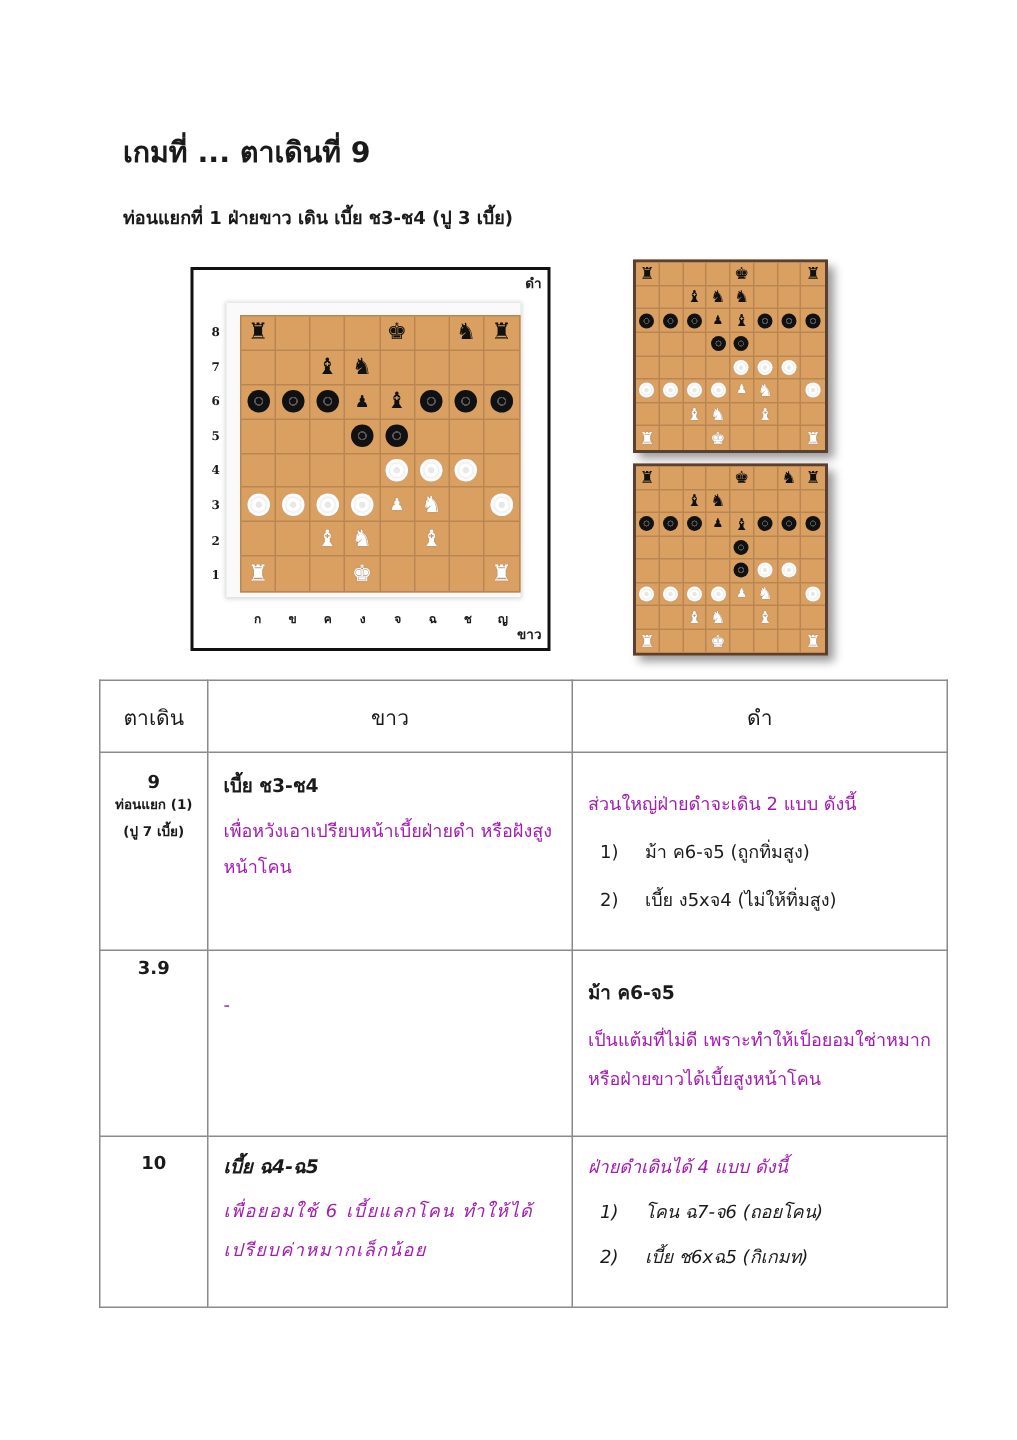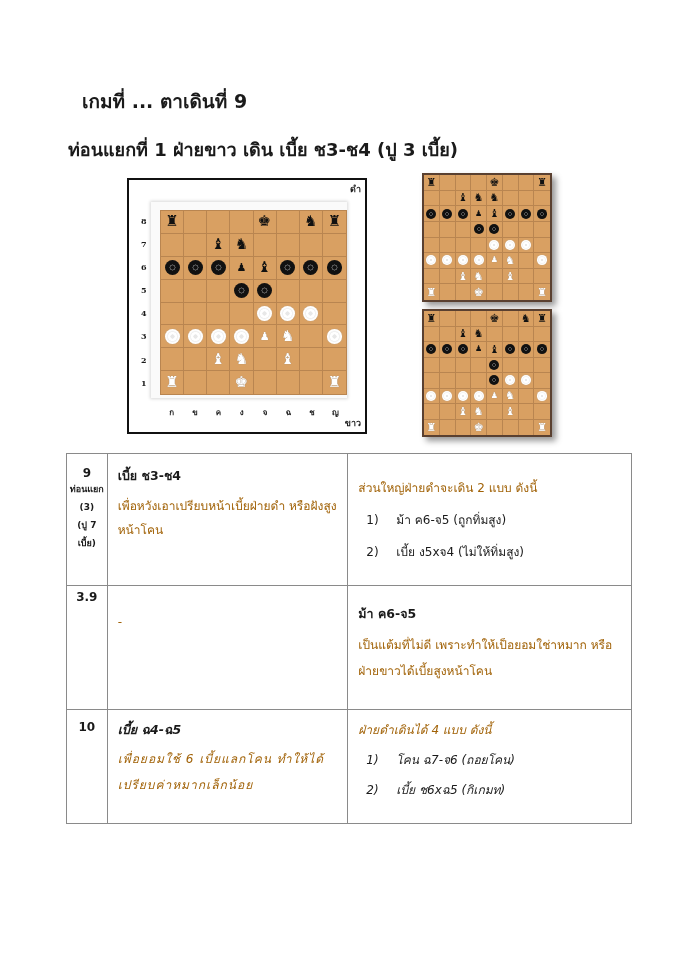--- a/index.html
+++ b/index.html
@@ -1,20 +1,20 @@
 <!DOCTYPE html>
 <html><head>
 <meta charset="utf-8">
 <style>
   * { box-sizing: border-box; margin: 0; padding: 0; }
   html, body { width: 678px; height: 960px; background: #ffffff; overflow: hidden; }
   body { font-family: "DejaVu Sans", "Liberation Sans", sans-serif; color: #1a1a1a; position: relative; }
 
   .title { position: absolute; left: 82px; top: 86px; font-size: 19px; font-weight: bold; }
-  .subtitle { position: absolute; left: 68px; top: 135px; font-size: 18px; font-weight: bold; }
+  .subtitle { position: absolute; left: 82px; top: 135px; font-size: 12px; font-weight: bold; }
 
   
   .main-frame { position: absolute; left: 127px; top: 178px; width: 240px; height: 256px; border: 2px solid #111; background: #fff; }
   .main-frame .side-top { position: absolute; right: 4px; top: 2px; font-size: 9px; font-weight: bold; }
   .main-frame .side-bottom { position: absolute; right: 4px; bottom: 2px; font-size: 9px; font-weight: bold; }
   .main-inner { position: absolute; left: 22px; top: 22px; width: 196px; height: 196px; background: #fafafa; box-shadow: 0 0 3px 1px #d8d8d8; }
   .board { display: grid; grid-template-columns: repeat(8, 1fr); grid-template-rows: repeat(8, 1fr); background: #d9a062; }
   .main-inner .board { position: absolute; left: 9px; top: 8px; width: 187px; height: 185px; border: 1px solid #b98550; }
   .cell { border-right: 1px solid #b98550; border-bottom: 1px solid #b98550; display: flex; align-items: center; justify-content: center; position: relative; }
   .rank-labels { position: absolute; left: 12px; top: 30px; width: 12px; }
@@ -48,21 +48,21 @@
   .col2 { width: 243px; }
   .r1 td { height: 132px; }
   .r2 td { height: 124px; }
   .r3 td { height: 114px; }
   .num { text-align: center; font-size: 12px; font-weight: bold; padding-top: 12px; }
   .num .sub { font-size: 9px; font-weight: bold; line-height: 18px; }
   .r2 .num { padding-top: 4px; }
   .r3 .num { padding-top: 10px; }
   .cell-text { padding: 12px 8px 0 10px; font-size: 12px; line-height: 24px; }
   .cell-text .head { font-weight: bold; font-size: 12.5px; }
-  .cell-text .body { color: #a16207; }
+  .cell-text .body { color: #a21caf; }
   .r1 .cell-text.white { padding-top: 10px; }
   .r1 .cell-text.white .body { margin-top: 6px; line-height: 24px; }
   .r1 .cell-text.black { padding-top: 22px; }
   .opt { display: flex; margin-top: 8px; }
   .opt .n { width: 38px; padding-left: 8px; }
   .r2 .cell-text.white { padding-top: 24px; }
   .r2 .cell-text.black { padding-top: 16px; }
   .r2 .cell-text.black .body { margin-top: 6px; line-height: 26px; }
   .r3 .cell-text { padding-top: 8px; font-style: italic; }
   .r3 .cell-text.white .body { margin-top: 4px; line-height: 26px; letter-spacing: 1px; }
@@ -489,24 +489,29 @@
       <div class="cell" style="border-bottom: none;"></div>
       <div class="cell" style="border-bottom: none;"></div>
       <div class="cell" style="border-right: none; border-bottom: none;">
         <span class="pc shape w">♜</span>
       </div>
     </div>
 </div>
 
 <table>
   <tbody>
+      <tr>
+    <th class="col1">ตาเดิน</th>
+    <th class="col2">ขาว</th>
+    <th>ดำ</th>
+  </tr>
   <tr class="r1">
     <td class="num">
       <div>9</div>
-      <div class="sub">ท่อนแยก (3)</div>
+      <div class="sub">ท่อนแยก (1)</div>
       <div class="sub">(ปู 7 เบี้ย)</div>
     </td>
     <td>
       <div class="cell-text white">
         <div class="head">เบี้ย ช3-ช4</div>
         <div class="body">เพื่อหวังเอาเปรียบหน้าเบี้ยฝ่ายดำ หรือฝังสูงหน้าโคน</div>
       </div>
     </td>
     <td>
       <div class="cell-text black">

